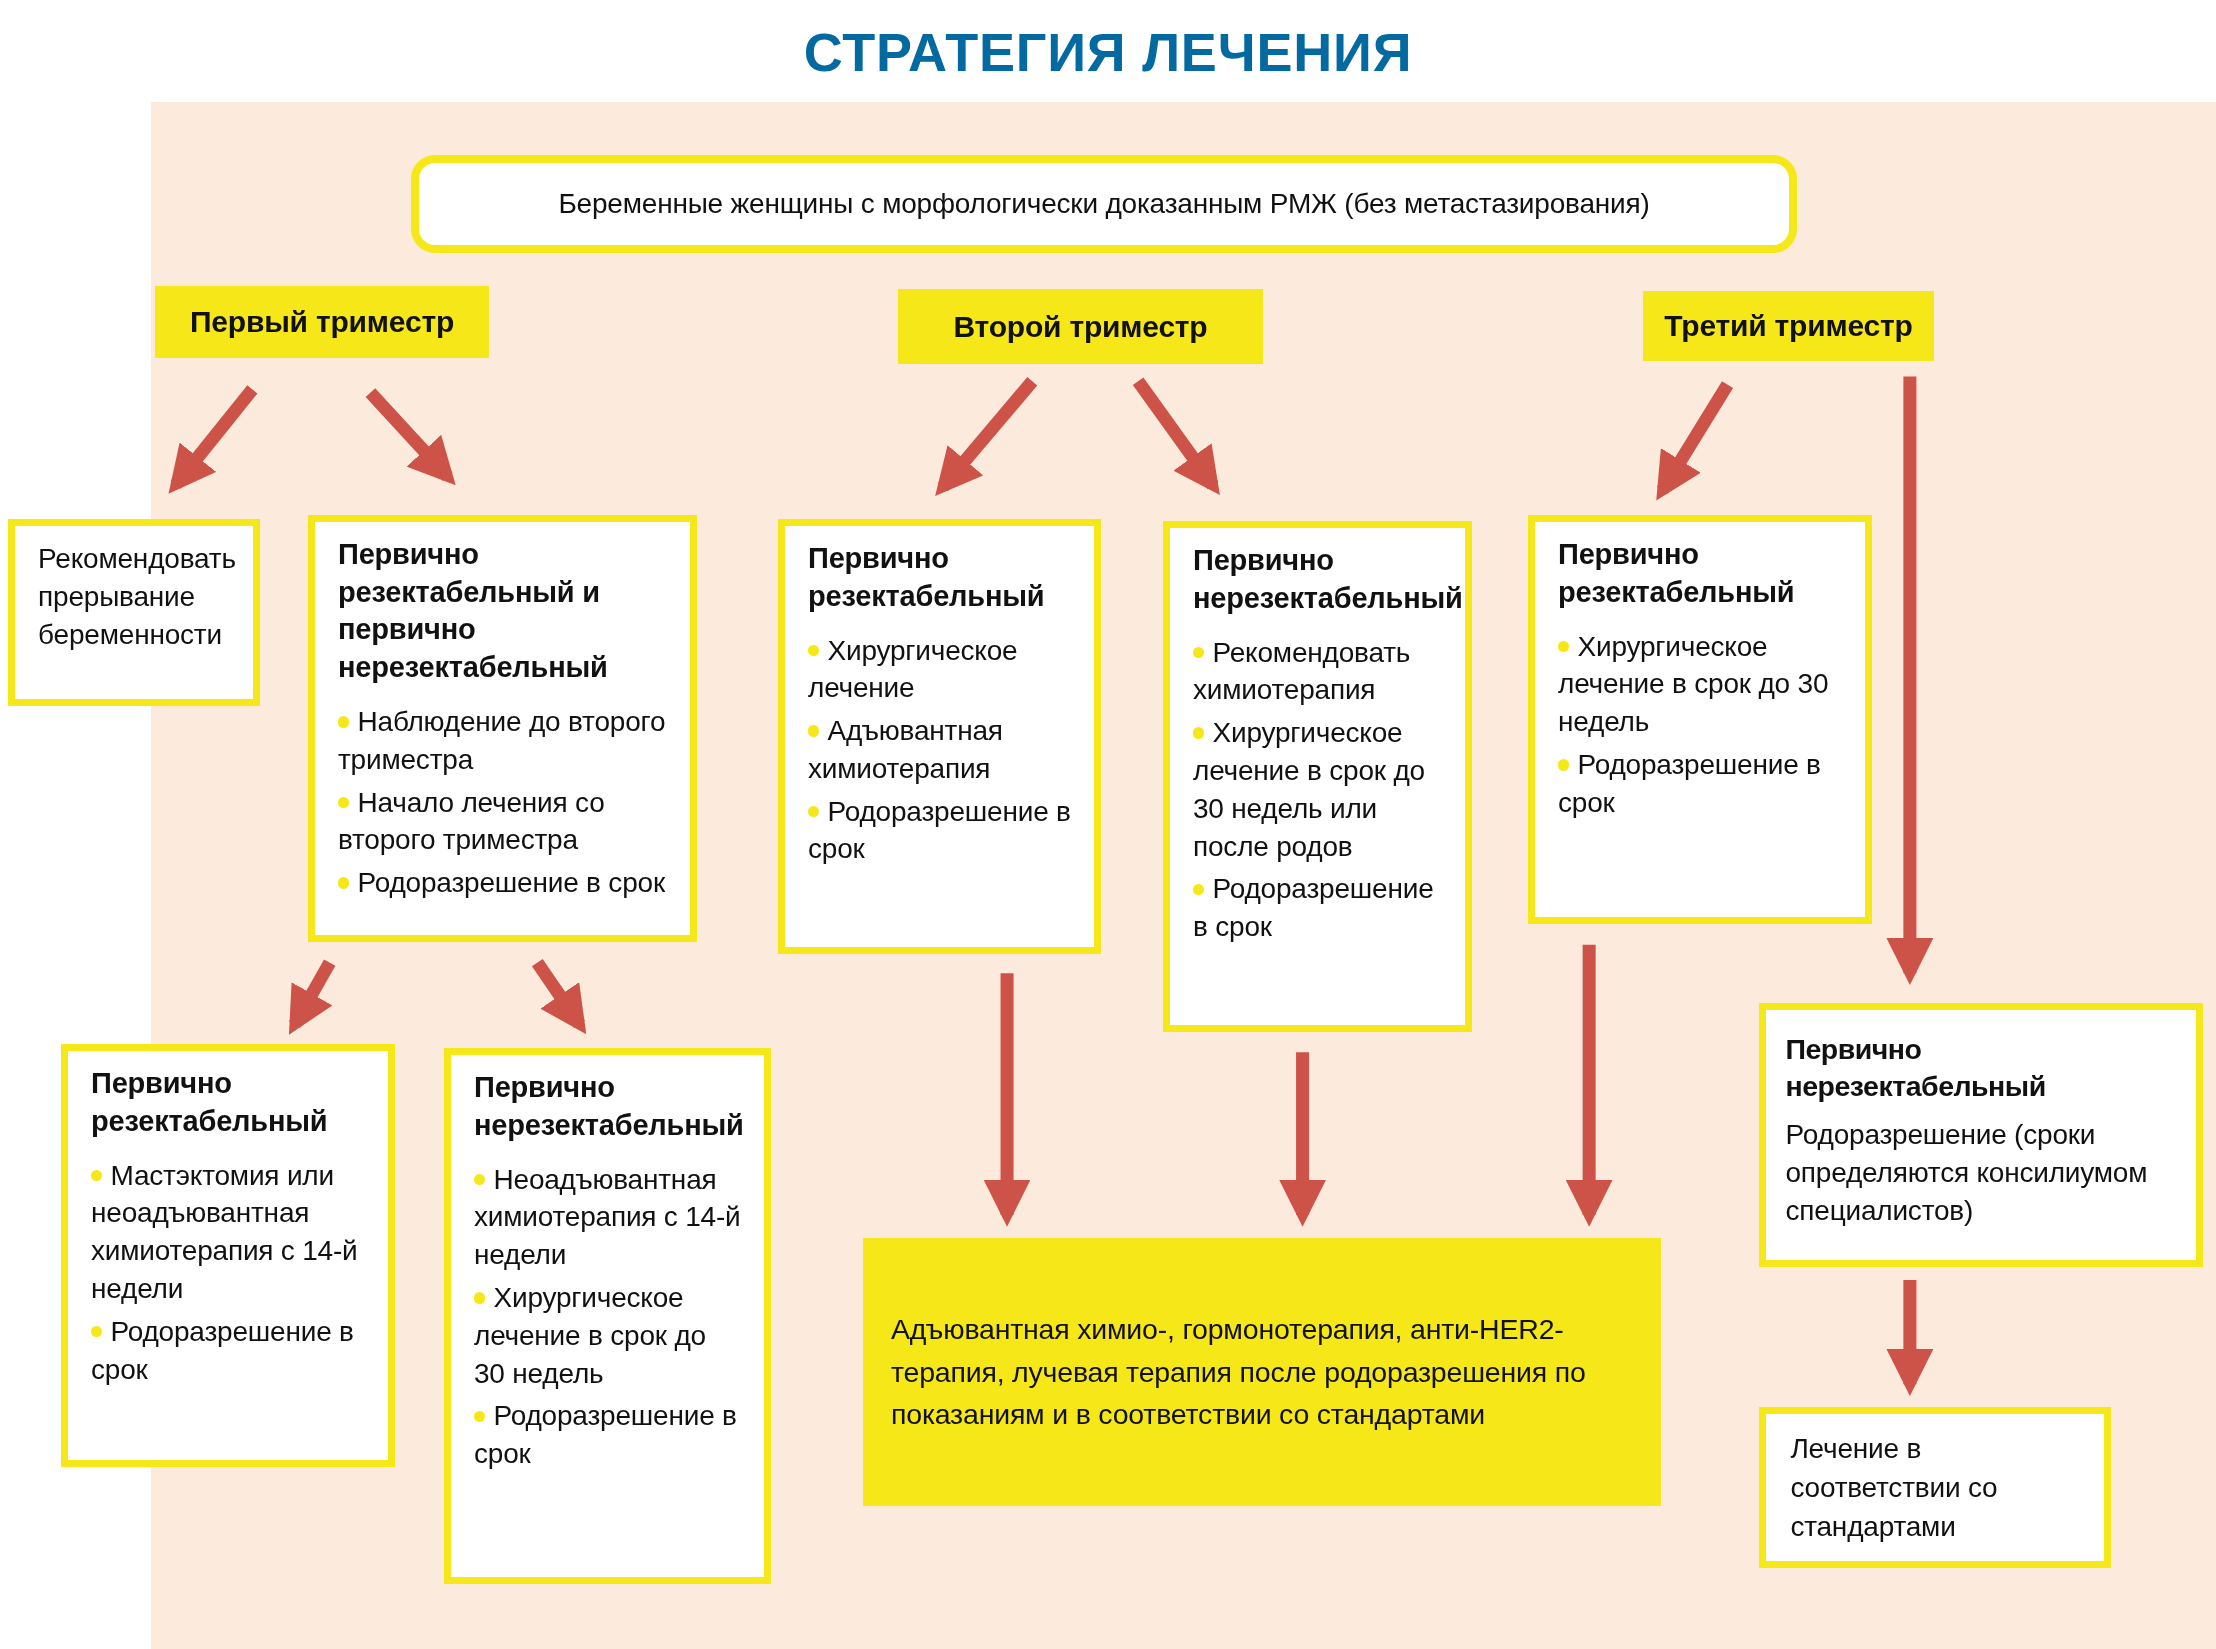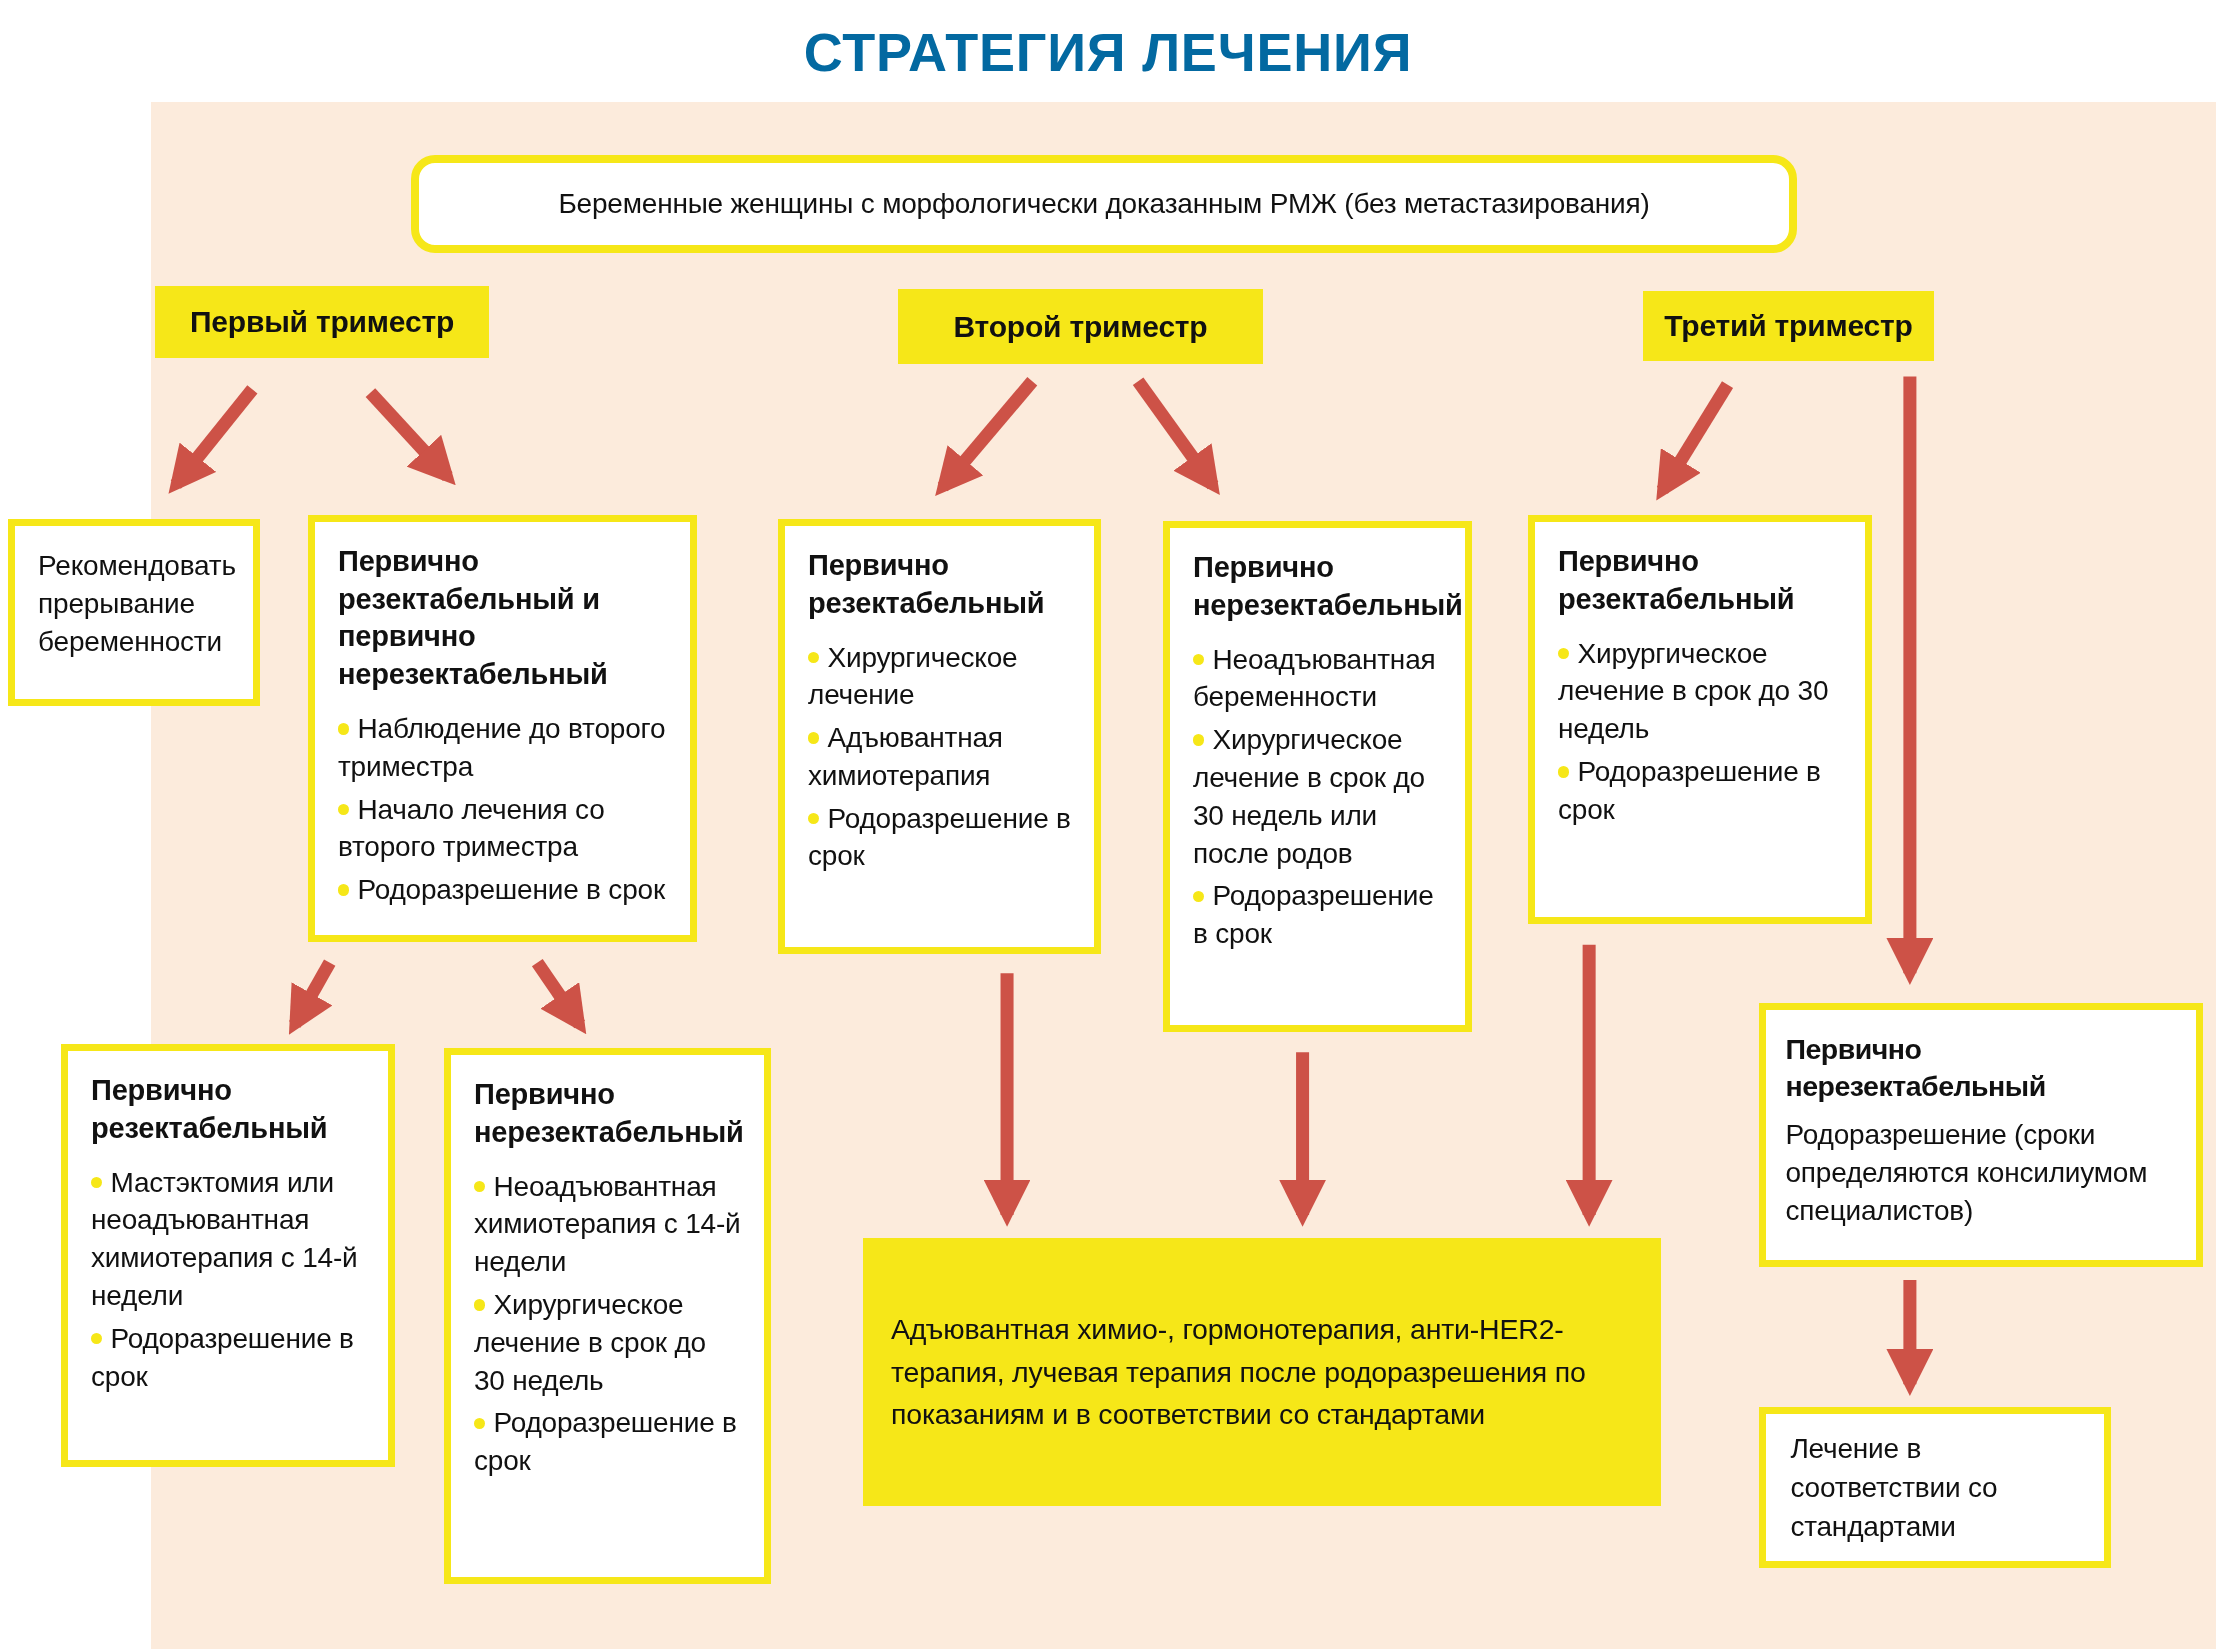--- a/index.html
+++ b/index.html
@@ -8,21 +8,21 @@
     font-family:"Liberation Sans", sans-serif;color:#111;
   }
   .peach{position:absolute;left:151px;top:102px;right:0;bottom:0;background:#fcebdc;z-index:0;}
   .main-title{
     position:absolute;left:0;top:21px;width:100%;text-align:center;z-index:3;
     font-size:54px;font-weight:800;letter-spacing:0.8px;color:#0369a1;
   }
   svg.arrows{position:absolute;left:0;top:0;z-index:1;pointer-events:none;}
   .box{
     position:absolute;background:#ffffff;border:7.3px solid #f6e718;z-index:2;
-    padding:21px 23px;box-sizing:border-box;font-size:28px;line-height:1.35;letter-spacing:-0.2px;
+    padding:14px 23px;box-sizing:border-box;font-size:28px;line-height:1.35;letter-spacing:-0.2px;
   }
   .box-title{font-weight:bold;font-size:29px;line-height:1.3;margin:0 0 16.3px 0;letter-spacing:-0.2px;}
   .box-title.tight{margin:0 0 11.4px 0;font-size:28.5px;letter-spacing:-0.5px;}
   .ylabel{
     position:absolute;background:#f6e718;z-index:2;display:flex;align-items:center;justify-content:center;
     font-size:30px;font-weight:bold;letter-spacing:-0.2px;
   }
   .rootbox{
     position:absolute;background:#ffffff;border:8.1px solid #f6e718;z-index:2;box-sizing:border-box;
     display:flex;align-items:center;justify-content:center;text-align:center;
@@ -114,21 +114,21 @@
       <span class="dot"></span><span>Адъювантная химиотерапия</span>
     </div>
     <div class="bullet">
       <span class="dot"></span><span>Родоразрешение в срок</span>
     </div>
   </div>
 
   <div class="box" style="left:1163px;top:521px;width:309px;height:511px;">
     <div class="box-title">Первично нерезектабельный</div>
     <div class="bullet">
-      <span class="dot"></span><span>Неоадъювантная беременности</span>
+      <span class="dot"></span><span>Рекомендовать химиотерапия</span>
     </div>
     <div class="bullet">
       <span class="dot"></span><span>Хирургическое лечение в срок до 30 недель или после родов</span>
     </div>
     <div class="bullet">
       <span class="dot"></span><span>Родоразрешение в срок</span>
     </div>
   </div>
 
   <div class="box" style="left:1528px;top:515px;width:344px;height:409px;">

